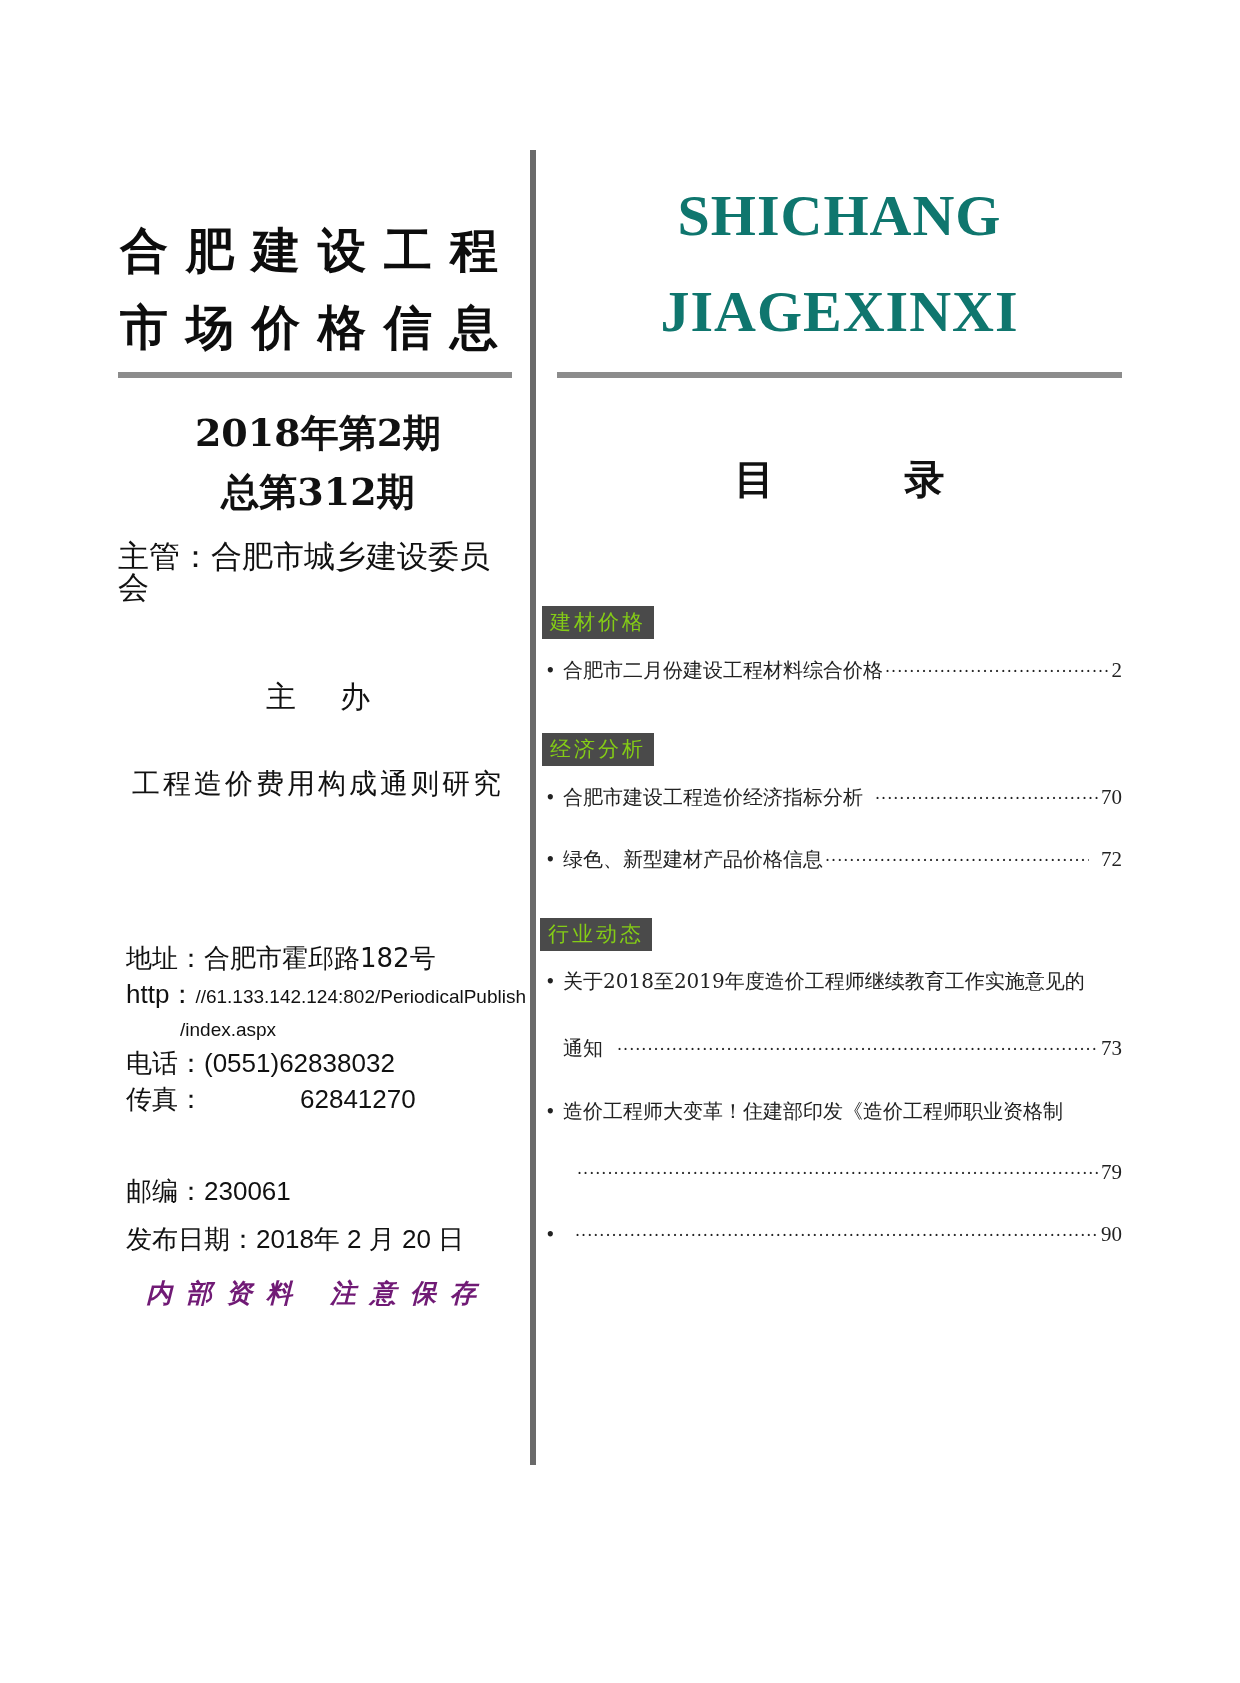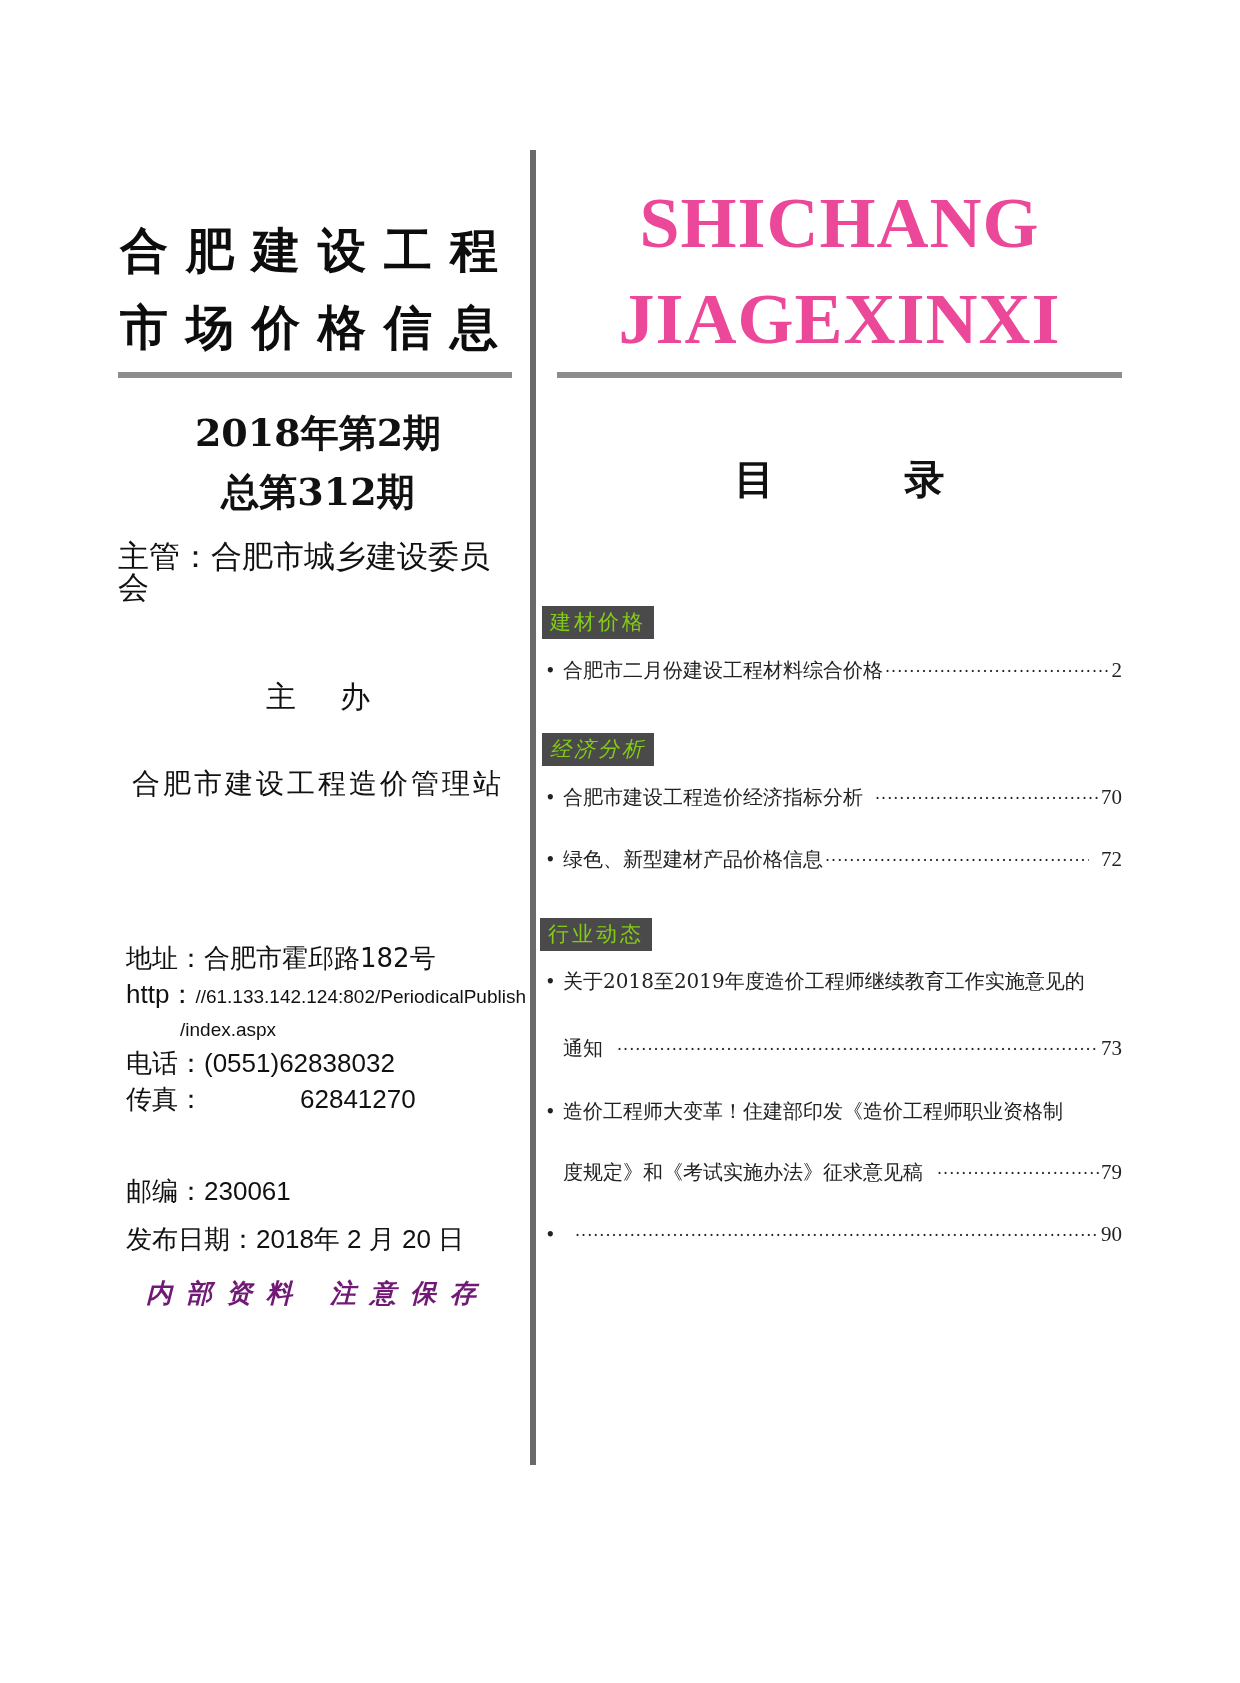--- a/index.html
+++ b/index.html
@@ -42,21 +42,21 @@
       font-size: 26px; letter-spacing: 14px; line-height: 1; color: #701a75; white-space: nowrap;
     }
 
     
     .vline { left: 530px; top: 150px; width: 6px; height: 1315px; background: #6a6a6a; }
 
     
     .title-en {
       left: 557px; width: 565px; text-align: center;
       font-family: "Liberation Serif", serif; font-weight: bold;
-      font-size: 72px; line-height: 1; color: #ec4899; letter-spacing: 1px;
+      font-size: 58px; line-height: 1; color: #0f766e; letter-spacing: 1px;
     }
     .toc-title {
       left: 557px; width: 565px; text-align: center;
       font-family: "DejaVu Sans", sans-serif; font-weight: bold;
       font-size: 40px; line-height: 1; color: #111;
     }
     .toc-title span { display: inline-block; }
     .toc-title .gap { width: 130px; }
 
     .section-tag {
@@ -87,21 +87,21 @@
 
 <div class="abs title-cn" style="top:226px;">合肥建设工程</div>
 <div class="abs title-cn" style="top:303px;">市场价格信息</div>
 <div class="abs rule" style="left:118px; top:372px; width:394px;"></div>
 
 <div class="abs issue" style="top:414px;">2018年第2期</div>
 <div class="abs issue" style="top:473px;">总第312期</div>
 <div class="abs supervisor" style="top:541px;">主管：合肥市城乡建设委员会</div>
 
 <div class="abs sponsor-label" style="top:682px;">主办</div>
-<div class="abs sponsor-org" style="top:770px;">合肥市建设工程造价管理站</div>
+<div class="abs sponsor-org" style="top:770px;">工程造价费用构成通则研究</div>
 
 <div class="abs info" style="top:945px;">
   <span class="lbl">地址：</span><span class="lbl">合肥市霍邱路182号</span>
 </div>
 <div class="abs info" style="top:981px;">
   <span>http：</span><span class="info-sm">//61.133.142.124:802/PeriodicalPublish</span>
 </div>
 <div class="abs info info-sm" style="top:1020px; left:180px;">/index.aspx</div>
 <div class="abs info" style="top:1050px;">
   <span class="lbl">电话：</span><span>(0551)62838032</span>
@@ -130,21 +130,21 @@
 </div>
 
 <div class="abs section-tag" style="top:606px;">建材价格</div>
 <div class="abs toc-line" style="top:655px;">
   <span class="bullet">•</span>
   <span class="text">合肥市二月份建设工程材料综合价格</span>
   <span class="leader">··································································································</span>
   <span class="page">2</span>
 </div>
 
-<div class="abs section-tag" style="top:733px;font-style:italic;">经济分析</div>
+<div class="abs section-tag" style="top:733px;">经济分析</div>
 <div class="abs toc-line" style="top:782px;">
   <span class="bullet">•</span>
   <span class="text">合肥市建设工程造价经济指标分析</span>
   <span class="leader" style="margin-left:12px;">··································································································</span>
   <span class="page">70</span>
 </div>
 <div class="abs toc-line" style="top:844px;">
   <span class="bullet">•</span>
   <span class="text">绿色、新型建材产品价格信息</span>
   <span class="leader" style="margin-right:12px;">··································································································</span>
@@ -163,21 +163,20 @@
   <span class="leader" style="margin-left:14px;">··································································································</span>
   <span class="page">73</span>
 </div>
 
 <div class="abs toc-line noleader" style="top:1096px;">
   <span class="bullet">•</span>
   <span class="text">造价工程师大变革！住建部印发《造价工程师职业资格制</span>
 </div>
 <div class="abs toc-line" style="top:1157px;">
   <span class="indent"></span>
-  <span class="text">度规定》和《考试实施办法》征求意见稿</span>
   <span class="leader" style="margin-left:14px;">··································································································</span>
   <span class="page">79</span>
 </div>
 
 <div class="abs toc-line" style="top:1219px;">
   <span class="bullet">•</span>
   <span class="leader" style="margin-left:12px;">··································································································</span>
   <span class="page">90</span>
 </div>
 

